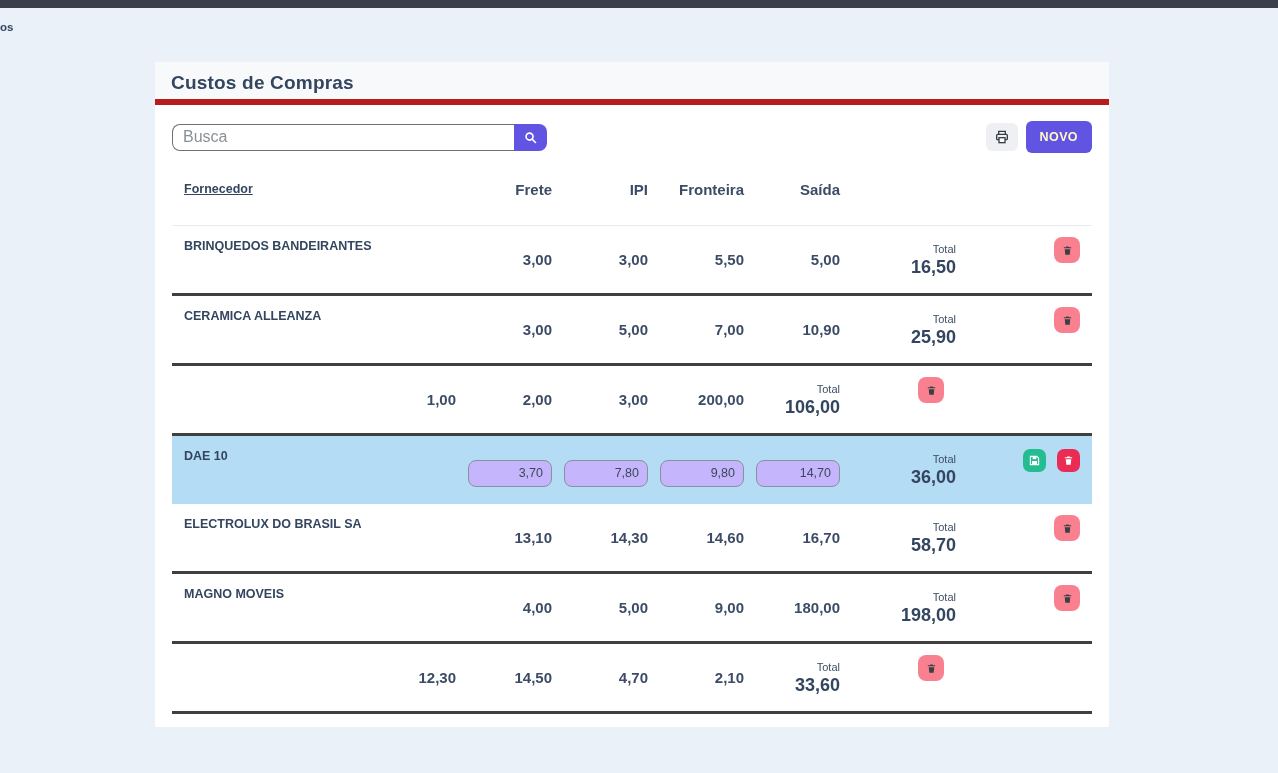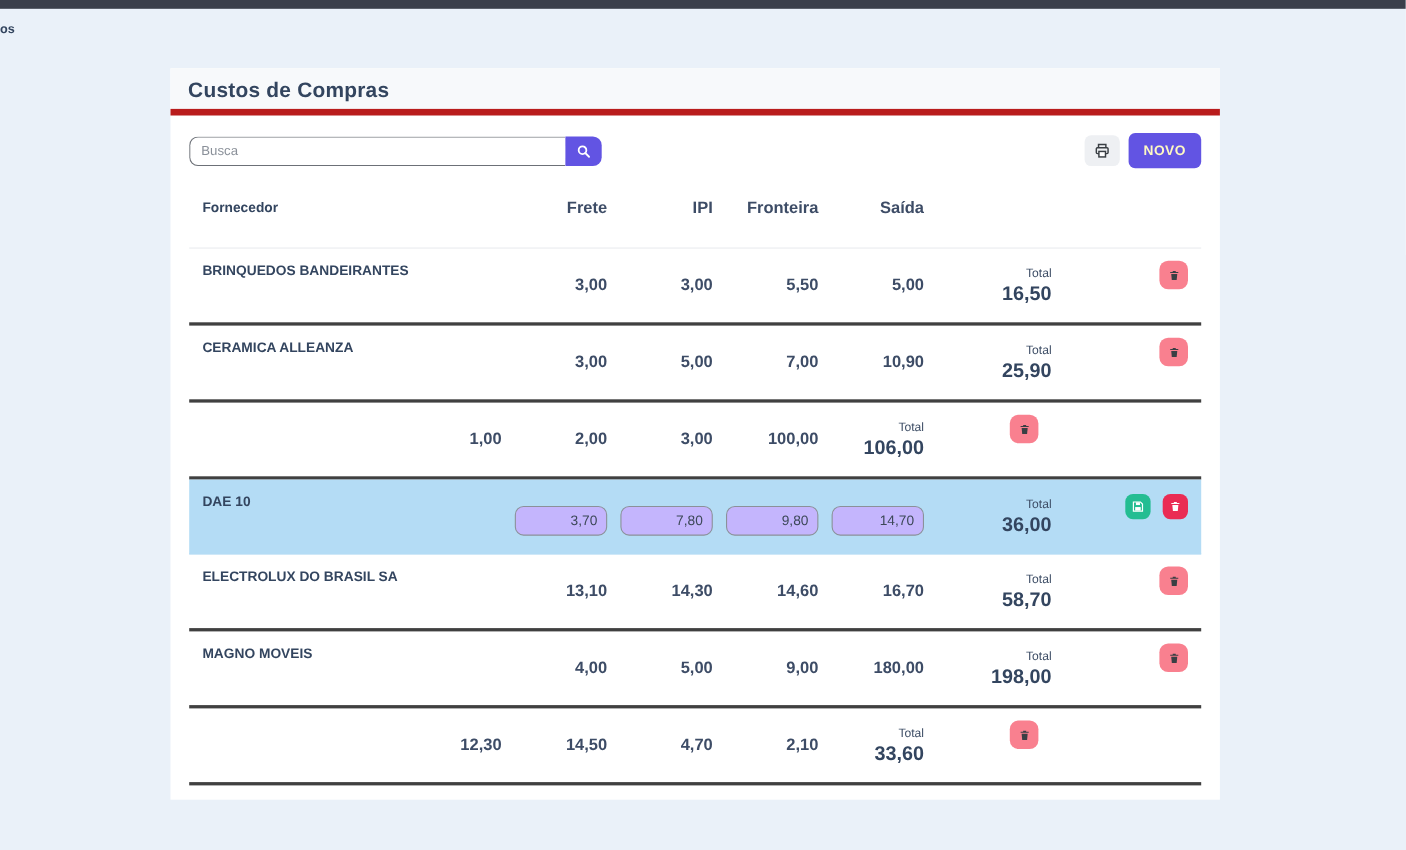--- a/index.html
+++ b/index.html
@@ -19,21 +19,21 @@
   }
   .card-header{
     background:var(--card-header-bg,#f7f9fb);
     padding:10px 16px 5px;border-bottom:6px solid #b91c1c;
   }
   .card-title{font-size:19px;font-weight:700;color:var(--text-navy,#33455f);letter-spacing:.2px;}
   .toolbar{display:flex;align-items:center;padding:16px 17px 0 17px;}
   .search-group{display:flex;width:375px;}
   .search-input{
     flex:1;height:27px;box-sizing:border-box;border:1px solid #6c7077;border-right:none;
-    border-radius:8px 0 0 8px;padding:0 10px;font-size:12px;color:#a21caf;outline:none;
+    border-radius:8px 0 0 8px;padding:0 10px;font-size:16px;color:#a21caf;outline:none;
     font-family:"Liberation Sans",sans-serif;
   }
   .search-input::placeholder{color:#8a9099;}
   .search-btn{
     width:33px;height:27px;border:none;cursor:pointer;
     background:var(--accent-purple,#6254e3);
     border-radius:0 8px 8px 0;display:flex;align-items:center;justify-content:center;
   }
   .toolbar-spacer{flex:1;}
   .print-btn{
@@ -50,21 +50,21 @@
     display:grid;
     grid-template-columns:1fr 96px 96px 96px 96px 116px 136px;
     align-items:center;border-bottom:3px solid #404040;height:67px;
   }
   .thead{height:72px;border-bottom:1px solid #e9ecef;}
   .th{font-size:12.5px;font-weight:700;color:var(--text-navy,#33455f);}
   .cell-name{
     align-self:start;padding:13px 0 0 12px;
     font-size:12.5px;font-weight:700;color:var(--text-navy,#33455f);
   }
-  .thead .cell-name{align-self:center;padding-top:0;}
+  .thead .cell-name{align-self:center;padding-top:0;text-decoration:underline;}
   .cell-num{text-align:right;font-size:15px;font-weight:600;color:#3d4c66;}
   .cell-total{text-align:right;line-height:1.15;padding-top:2px;}
   .total-label{font-size:11px;color:#3e4e66;display:block;}
   .total-value{font-size:18px;font-weight:700;color:var(--text-navy,#33455f);display:block;margin-top:1px;}
   .cell-actions{
     display:flex;justify-content:flex-end;gap:12px;
     align-self:start;margin-top:11px;padding-right:12px;
   }
   .icon-btn{border:none;cursor:pointer;display:flex;align-items:center;justify-content:center;}
   .btn-del-pink{width:26px;height:26px;border-radius:8px;background:var(--delete-pink,#f9808f);}
@@ -167,21 +167,21 @@
           </svg>
         </span>
       </button>
     </div>
   </div>
 
   <div class="trow">
     <div class="cell-num">1,00</div>
     <div class="cell-num">2,00</div>
     <div class="cell-num">3,00</div>
-    <div class="cell-num">100,00</div>
+    <div class="cell-num">200,00</div>
     <div class="cell-total">
       <span class="total-label">Total</span>
       <span class="total-value">106,00</span>
     </div>
     <div class="cell-actions">
       <button class="icon-btn btn-del-pink">
         <span style="display:flex;">
           <svg width="11" height="11" viewBox="0 0 24 24" fill="#3a3f44">
             <path d="M9 3h6v2h5v2H4V5h5z"></path>
             <path d="M6 9h12l-1.2 12H7.2z"></path>

